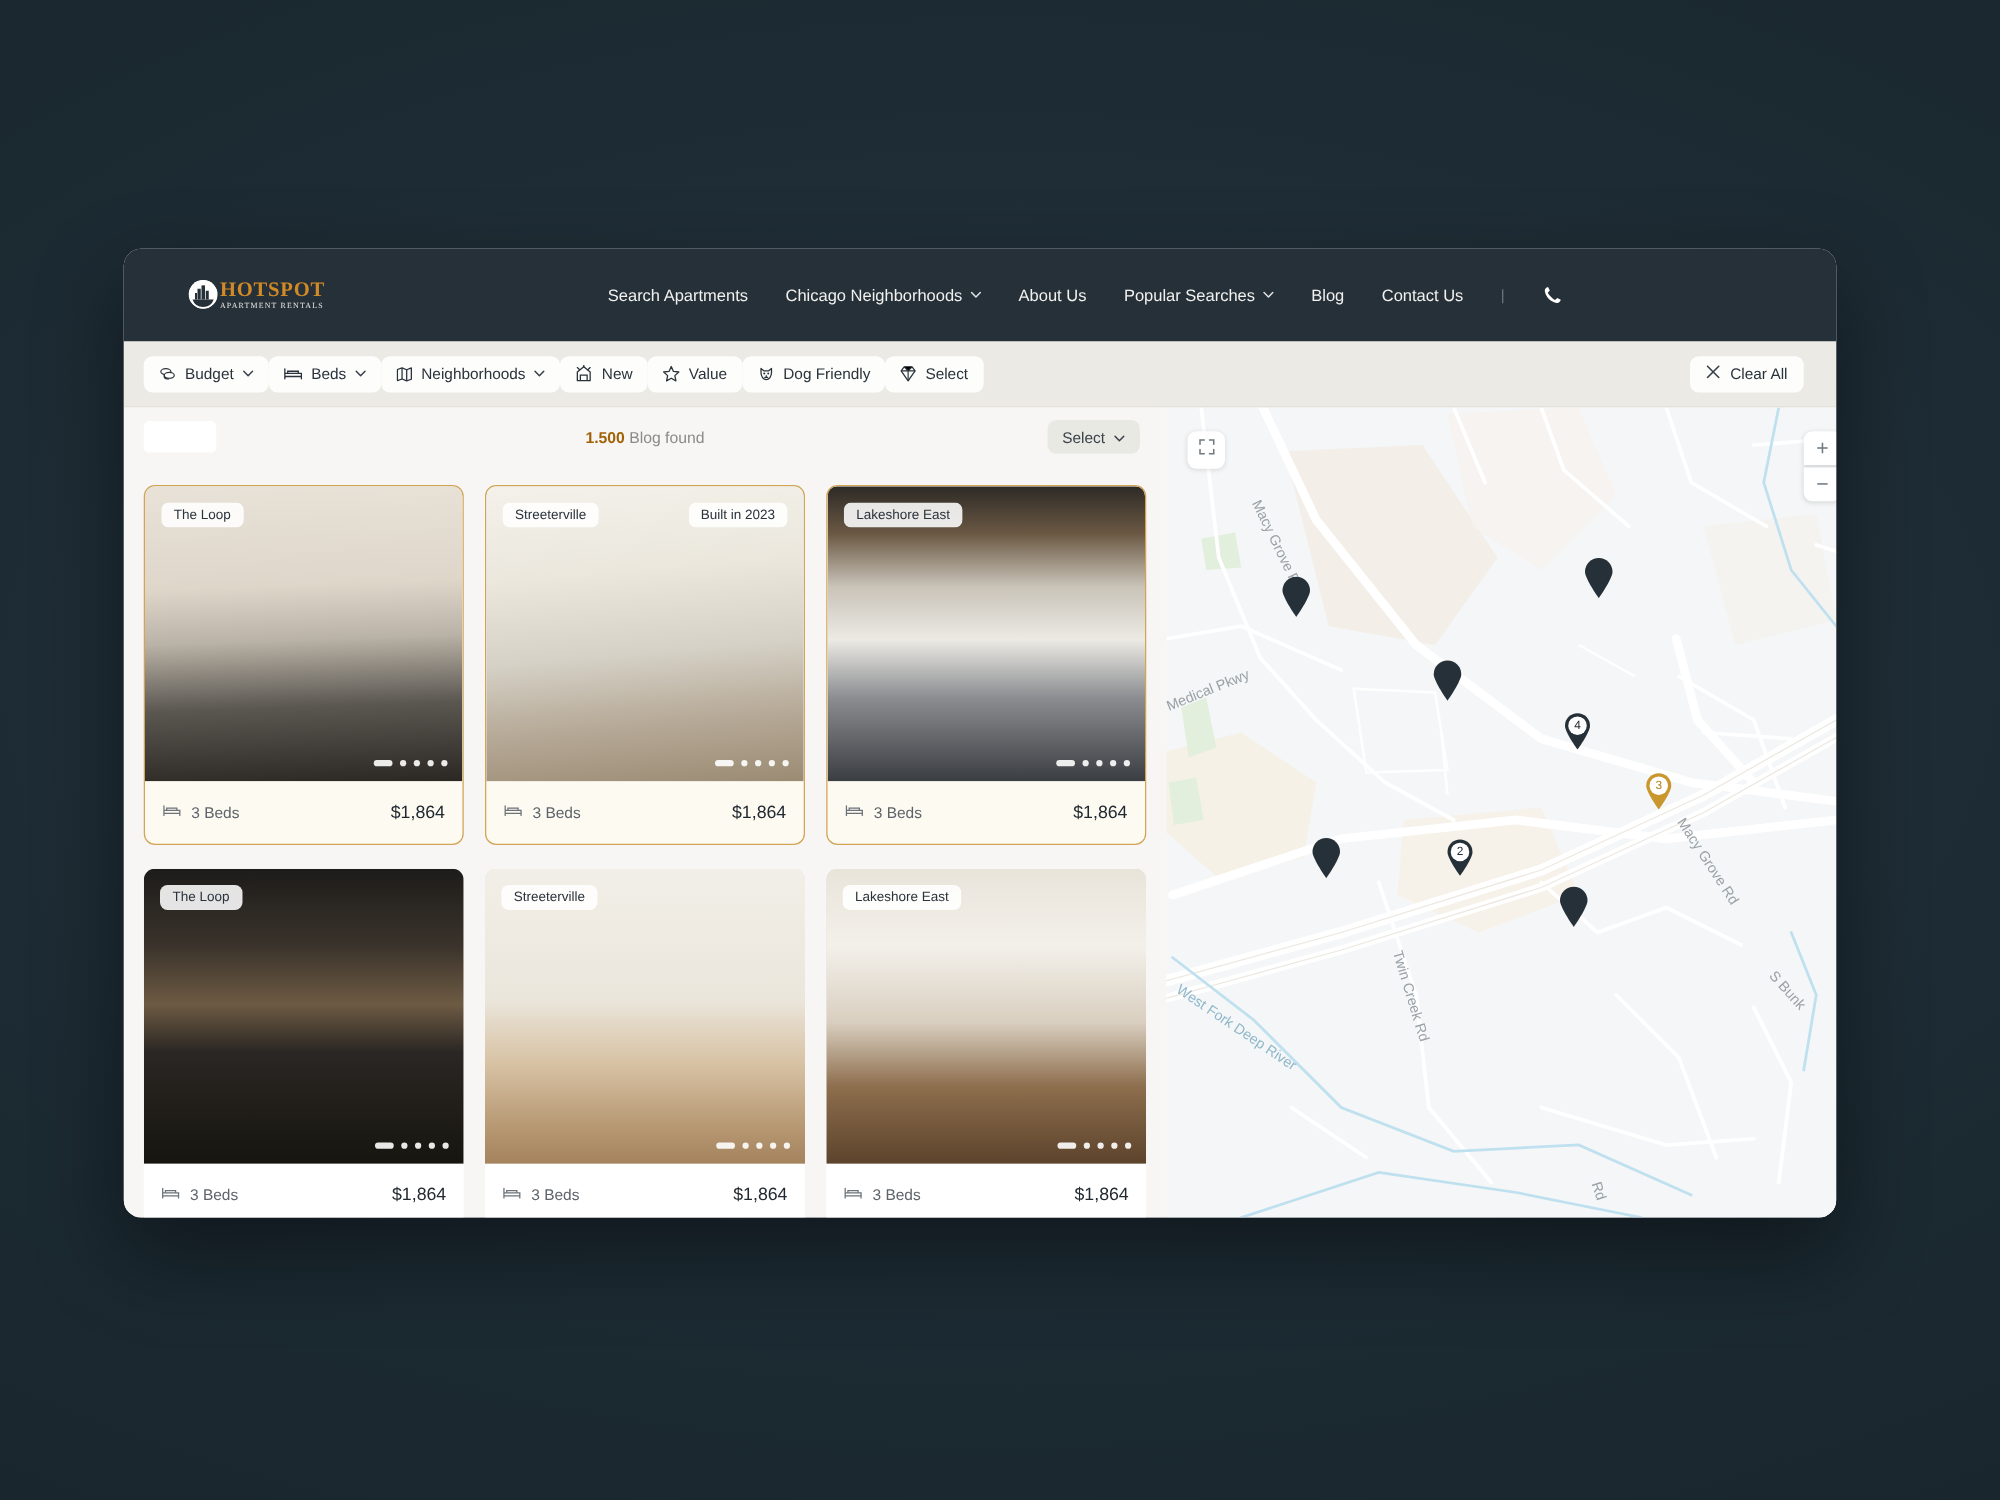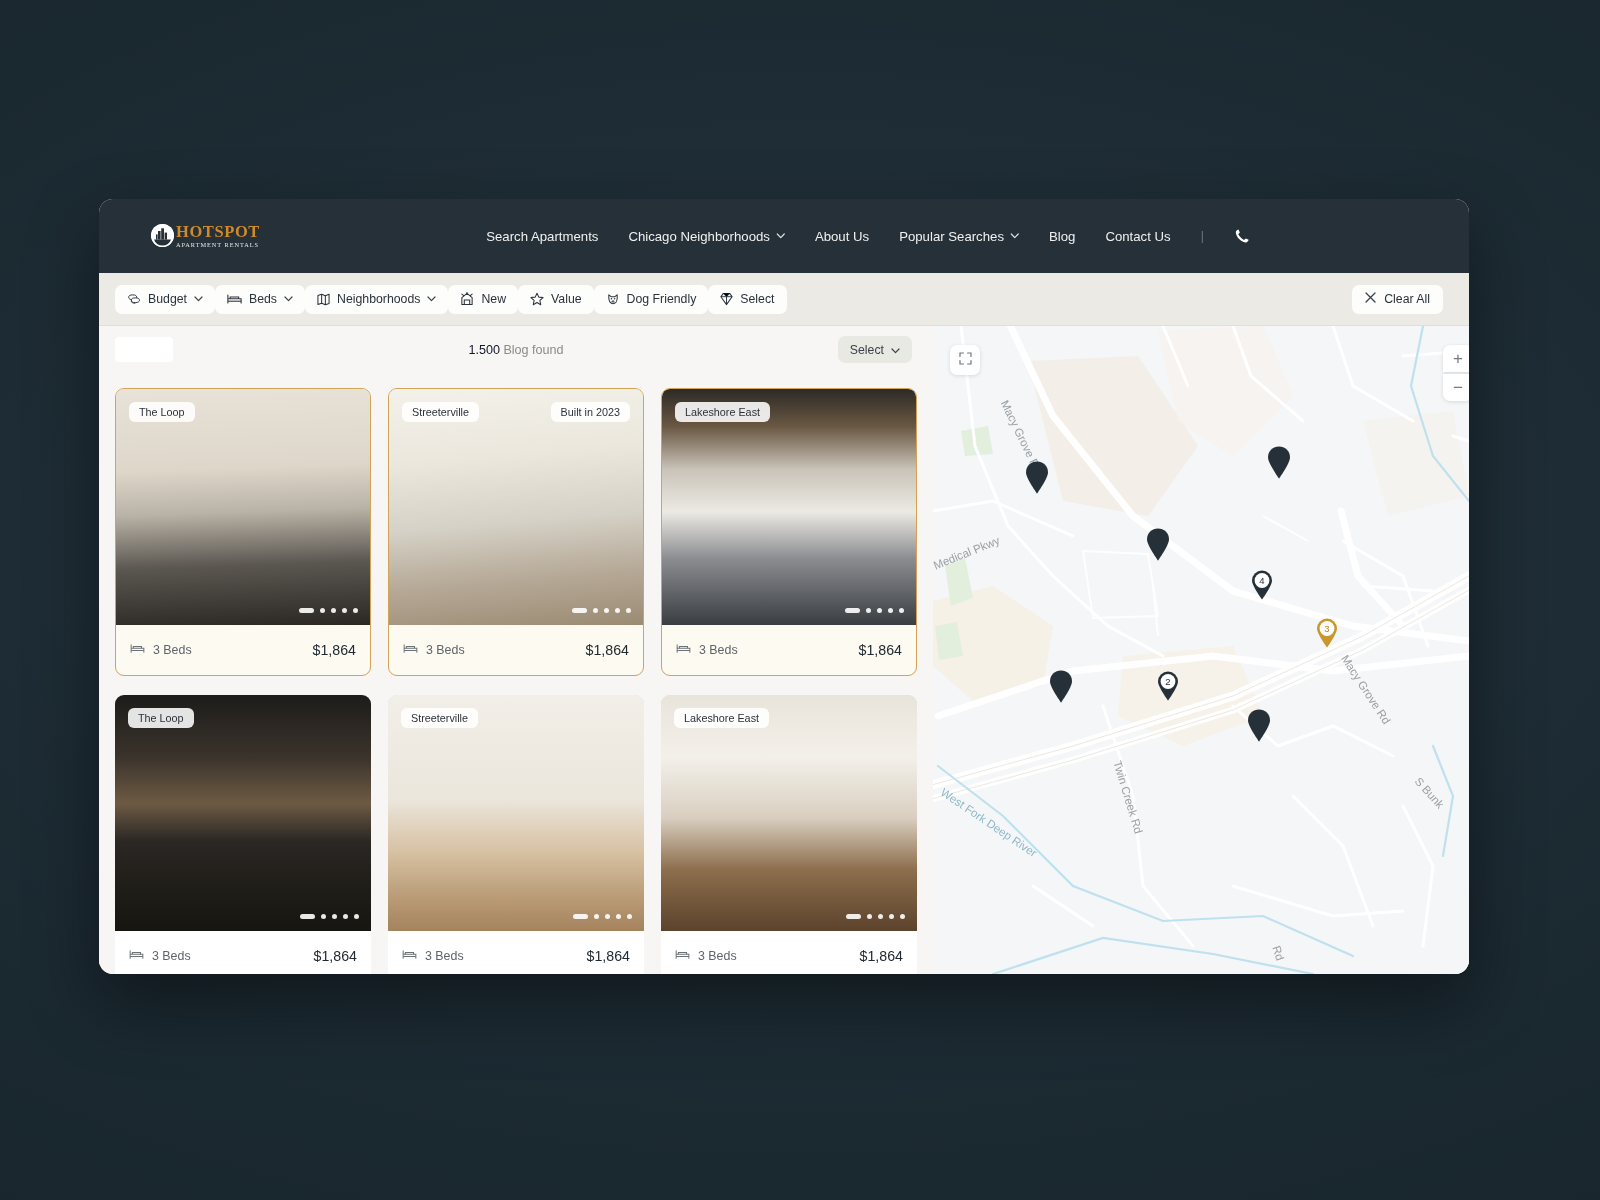--- a/index.html
+++ b/index.html
@@ -112,21 +112,21 @@
     padding: 0 21px 0 16px;
     position: relative;
   }
   .ghost-box {
     width: 58px; height: 25px; background: #fff; border-radius: 4px;
   }
   .found {
     position: absolute; left: 50%; transform: translateX(-50%);
     font-size: 12.6px; color: #8b8b86; white-space: nowrap;
   }
-  .found b { color: #0f172a; font-weight: normal; }
+  .found b { color: #a16207; font-weight: bold; }
   .select-btn {
     margin-left: auto;
     height: 27px; background: #e9e9e4; border-radius: 7px;
     display: flex; align-items: center; gap: 7px;
     padding: 0 12px; font-size: 12.3px; color: #3a4148;
     cursor: pointer;
   }
 
   .grid {
     display: grid;

